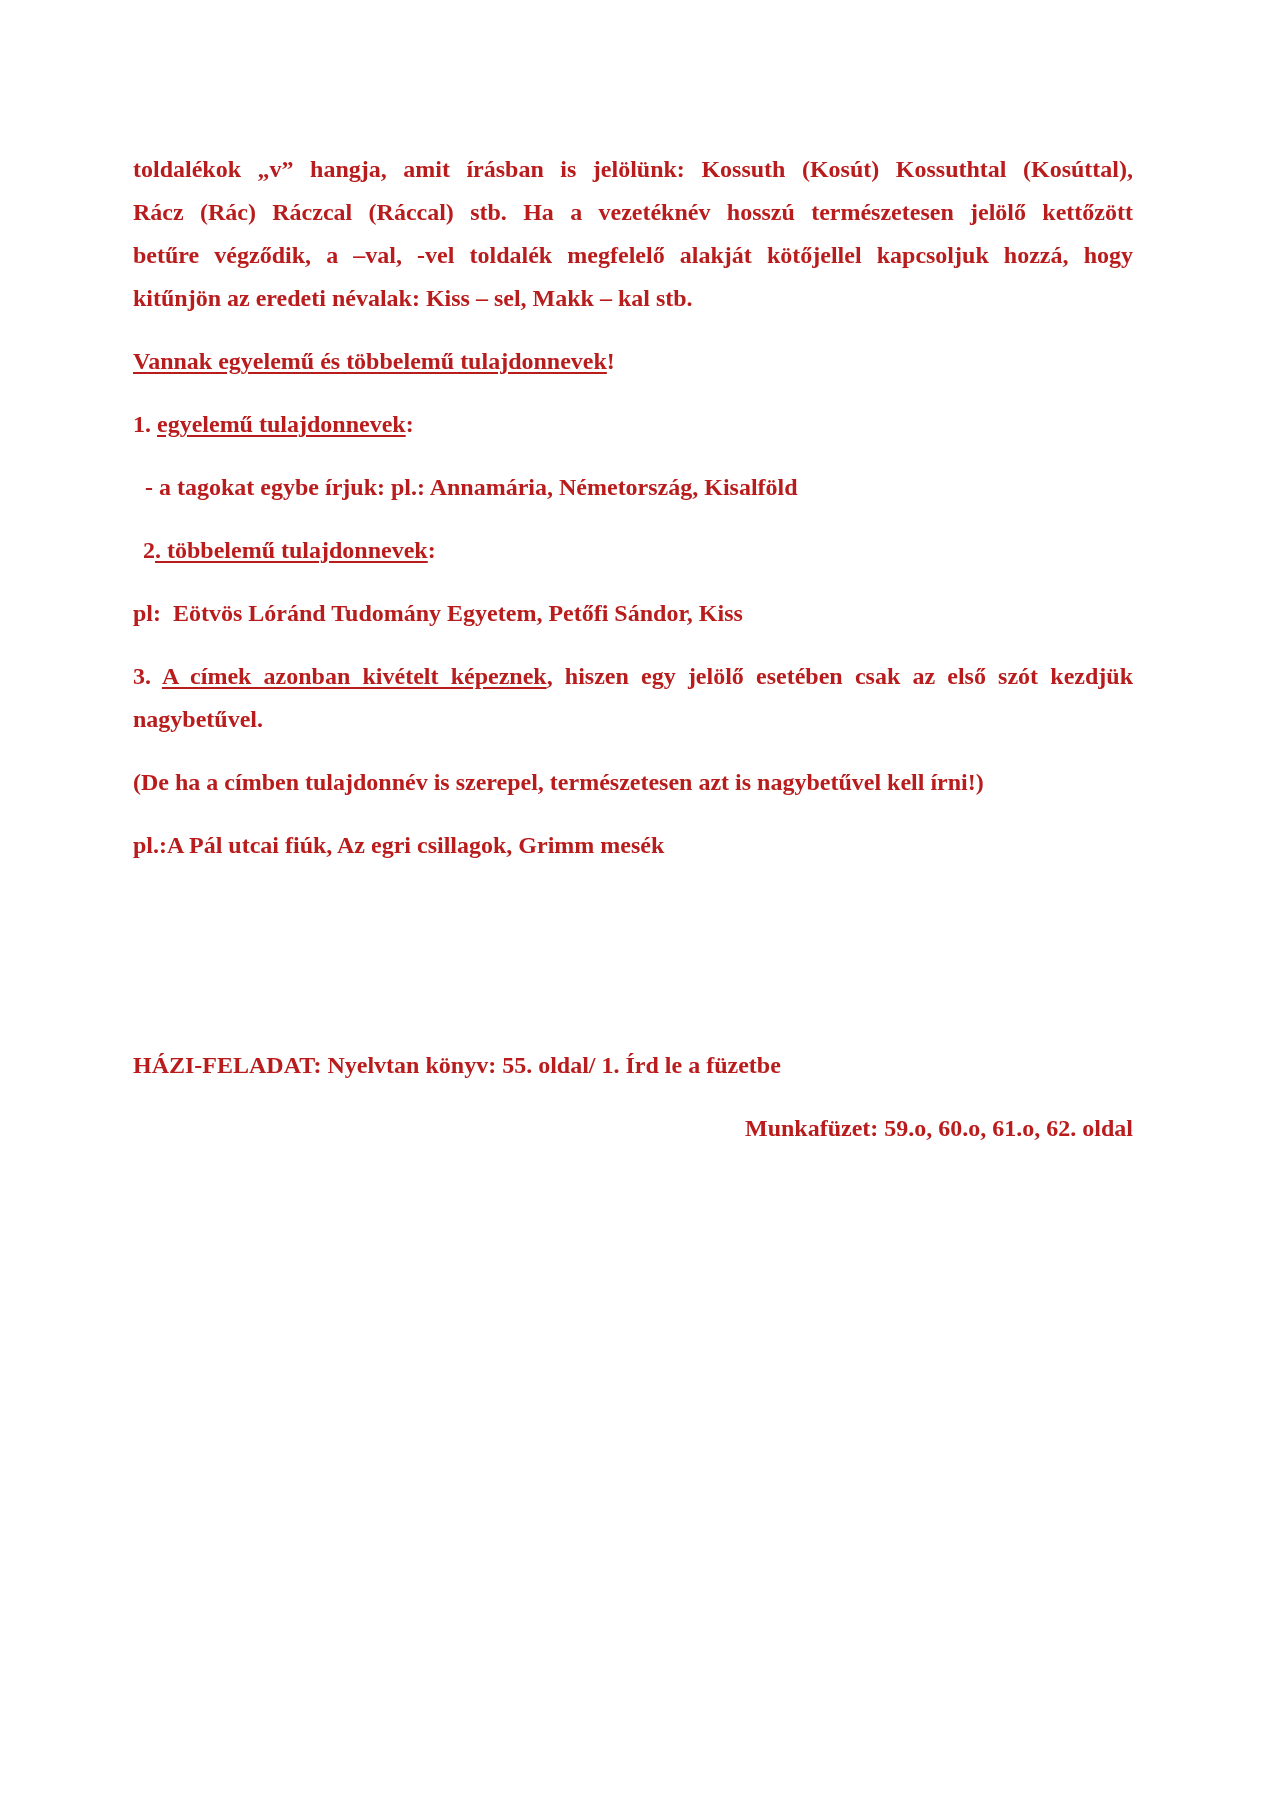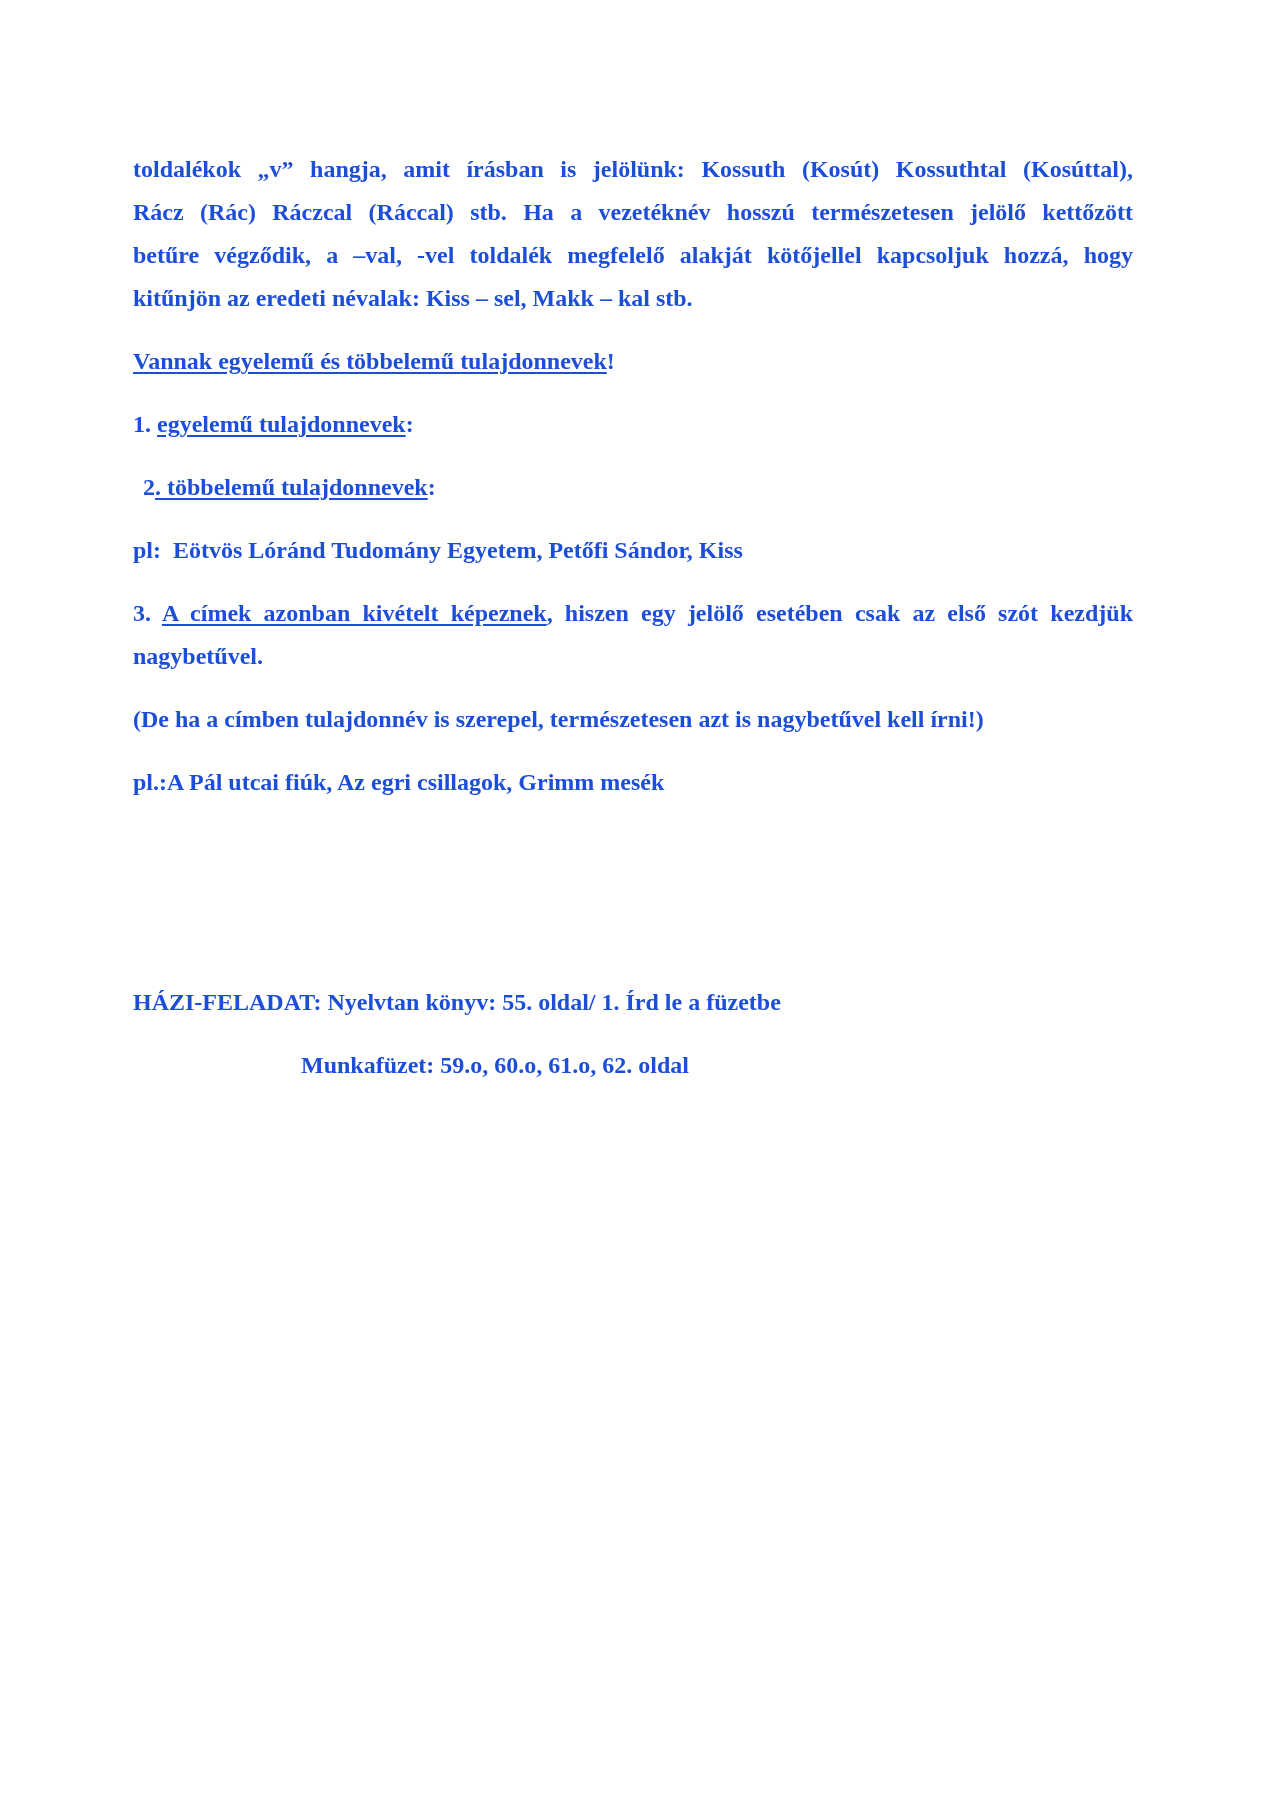--- a/index.html
+++ b/index.html
@@ -10,21 +10,21 @@
   .page {
     position: relative;
     width: 1273px;
     height: 1800px;
     background: #ffffff;
     box-sizing: border-box;
     padding: 148px 140px 0 133px;
     font-family: "Liberation Serif", "DejaVu Serif", serif;
     font-weight: 700;
     font-size: 24px;
-    color: #1d4ed8;
+    color: #b91c1c;
     overflow: hidden;
   }
   .para {
     margin: 0 0 20px 0;
   }
   .line {
     line-height: 43px;
     white-space: pre-wrap;
   }
   .line.nowrap {
@@ -51,20 +51,23 @@
         <div class="line justify"><span>Rácz (Rác) Ráczcal (Ráccal) stb. Ha a vezetéknév hosszú természetesen jelölő kettőzött</span></div>
         <div class="line justify"><span>betűre végződik, a –val, -vel toldalék megfelelő alakját kötőjellel kapcsoljuk hozzá, hogy</span></div>
         <div class="line nowrap"><span>kitűnjön az eredeti névalak: Kiss – sel, Makk – kal stb.</span></div>
       </div>
       <div class="para">
         <div class="line nowrap"><span class="u">Vannak egyelemű és többelemű tulajdonnevek</span><span>!</span></div>
       </div>
       <div class="para">
         <div class="line nowrap"><span>1. </span><span class="u">egyelemű tulajdonnevek</span><span>:</span></div>
       </div>
+      <div class="para" style="padding-left: 12px;">
+        <div class="line nowrap"><span>- a tagokat egybe írjuk: pl.: Annamária, Németország, Kisalföld</span></div>
+      </div>
       <div class="para" style="padding-left: 10px;">
         <div class="line nowrap"><span>2</span><span class="u">. többelemű tulajdonnevek</span><span>:</span></div>
       </div>
       <div class="para">
       </div>
       <div class="para">
         <div class="line nowrap"><span>pl:  Eötvös Lóránd Tudomány Egyetem, Petőfi Sándor, Kiss</span></div>
       </div>
       <div class="para">
         <div class="line justify"><span>3. </span><span class="u">A címek azonban kivételt képeznek</span><span>, hiszen egy jelölő esetében csak az első szót kezdjük</span></div>
@@ -72,17 +75,17 @@
       </div>
       <div class="para">
         <div class="line nowrap"><span>(De ha a címben tulajdonnév is szerepel, természetesen azt is nagybetűvel kell írni!)</span></div>
       </div>
       <div class="para">
         <div class="line nowrap"><span>pl.:A Pál utcai fiúk, Az egri csillagok, Grimm mesék</span></div>
       </div>
       <div class="para" style="margin-top: 177px;">
         <div class="line nowrap"><span>HÁZI-FELADAT: Nyelvtan könyv: 55. oldal/ 1. Írd le a füzetbe</span></div>
       </div>
-      <div class="para" style="padding-left: 168px;">
+      <div class="para" style="padding-left: 168px; text-align: right;">
         <div class="line nowrap"><span>Munkafüzet: 59.o, 60.o, 61.o, 62. oldal</span></div>
       </div>
     </div>
 </div>
 
 </body></html>

